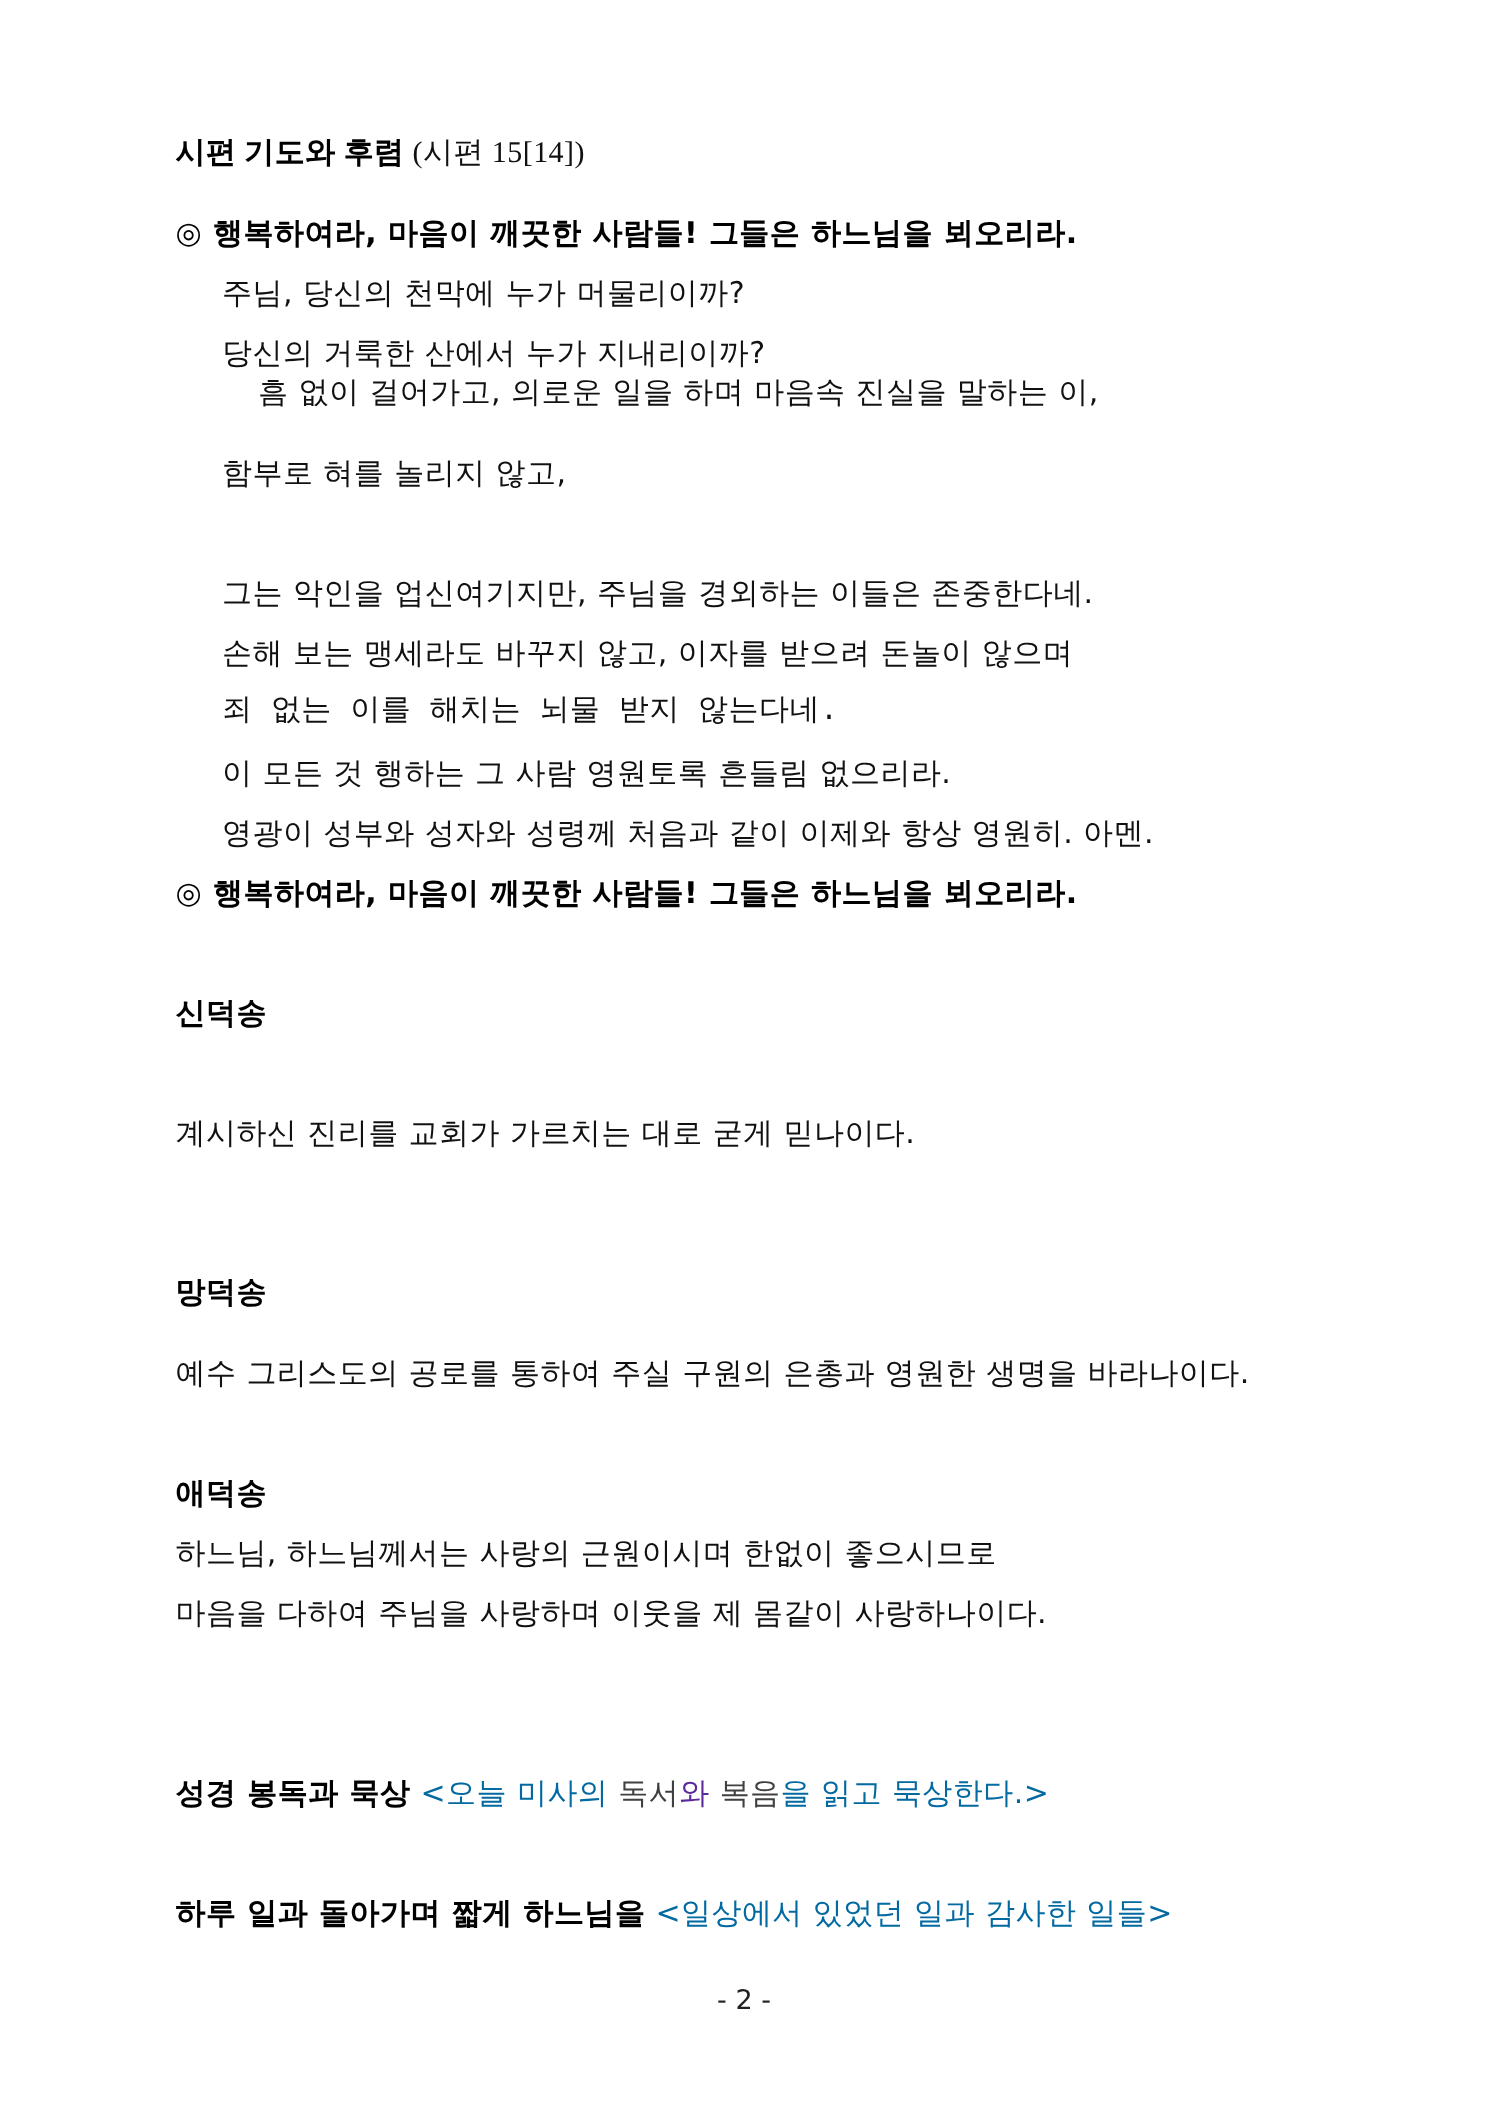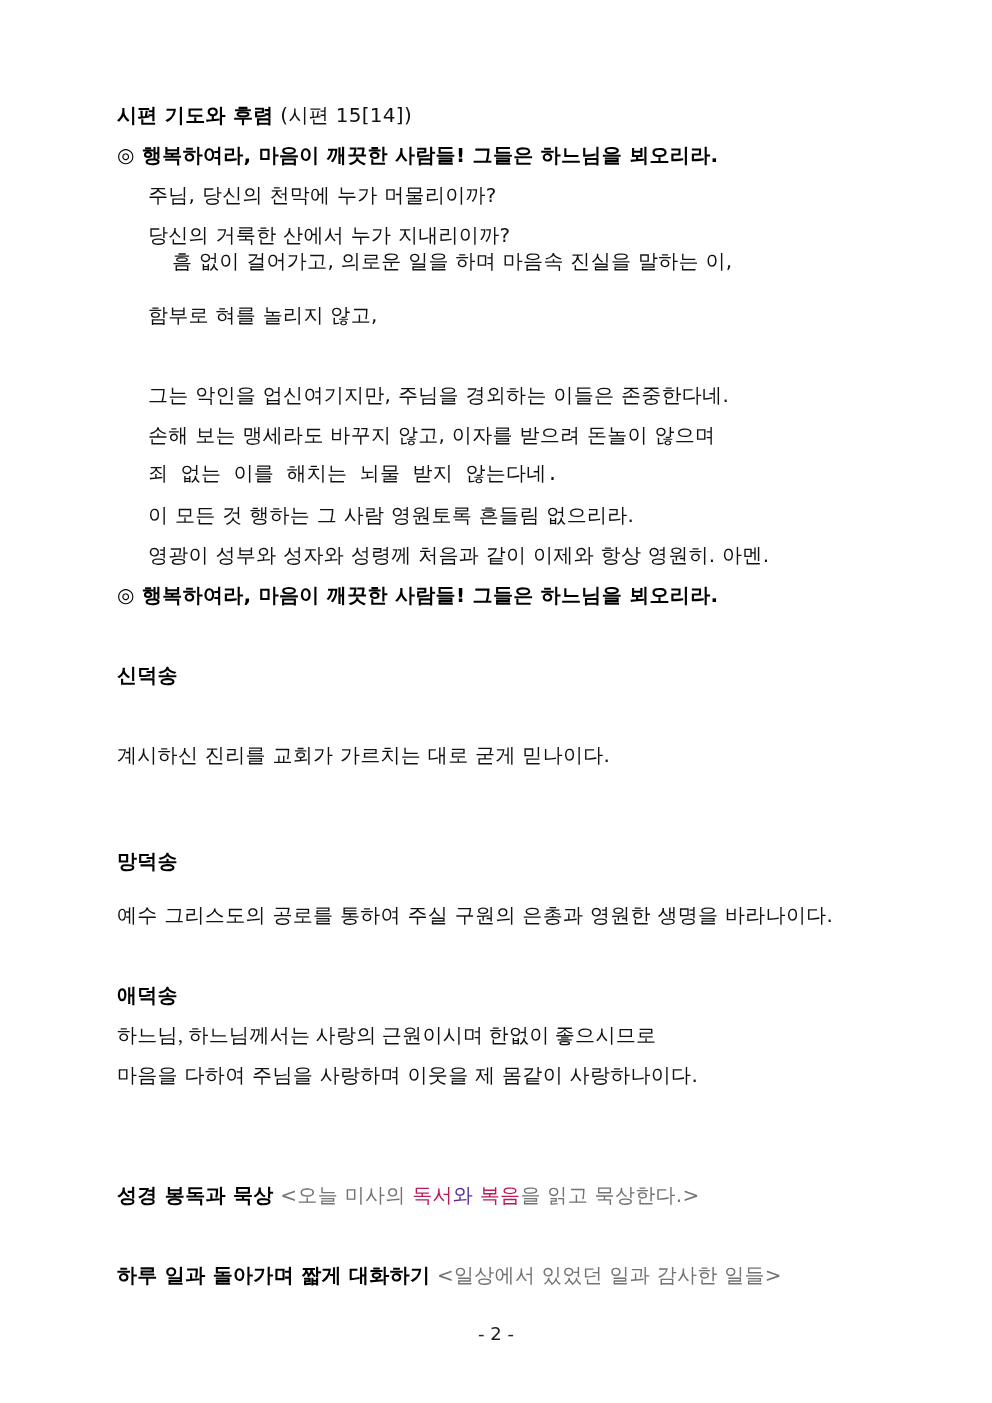--- a/index.html
+++ b/index.html
@@ -9,31 +9,31 @@
       color: #111111;
     }
     .page { position: absolute; left: 0; top: 0; width: 992px; height: 1403px; }
     .line {
       position: absolute; white-space: nowrap;
       font-size: 20px; line-height: 28px; letter-spacing: 0.3px;
     }
     .bold { font-weight: bold; color: #000; }
     .indent { left: 148px; }
     .flush { left: 117px; }
-    .c-purple { color: #737373; }
+    .c-purple { color: #0369a1; }
     .c-violet { color: #5a2a9a; }
-    .c-blue { color: #be185d; }
+    .c-blue { color: #404040; }
     .pagenum { position: absolute; left: 0; width: 992px; text-align: center; top: 1323px; font-size: 18px; color: #222; }
   </style>
 </head>
 <body>
 
 <div class="page">
 
-  <div class="line flush" style="top:101px;">
+  <div class="line flush" style="top:88px;font-family:Liberation Serif, serif;">
     <span class="bold">시편 기도와 후렴</span>
     <span>(시편 15[14])</span>
   </div>
 
   <div class="line flush bold" style="top:141px;">
     <span>◎</span>
     <span>행복하여라, 마음이 깨끗한 사람들! 그들은 하느님을 뵈오리라.</span>
   </div>
 
   <div class="line indent" style="top:181px;">주님, 당신의 천막에 누가 머물리이까?</div>
@@ -51,27 +51,27 @@
     <span>행복하여라, 마음이 깨끗한 사람들! 그들은 하느님을 뵈오리라.</span>
   </div>
 
   <div class="line flush bold" style="top:661px;">신덕송</div>
   <div class="line flush" style="top:741px;">계시하신 진리를 교회가 가르치는 대로 굳게 믿나이다.</div>
 
   <div class="line flush bold" style="top:847px;">망덕송</div>
   <div class="line flush" style="top:901px;">예수 그리스도의 공로를 통하여 주실 구원의 은총과 영원한 생명을 바라나이다.</div>
 
   <div class="line flush bold" style="top:981px;">애덕송</div>
-  <div class="line flush" style="top:1021px;font-family:Liberation Serif, serif;">하느님, 하느님께서는 사랑의 근원이시며 한없이 좋으시므로</div>
+  <div class="line flush" style="top:1021px;">하느님, 하느님께서는 사랑의 근원이시며 한없이 좋으시므로</div>
   <div class="line flush" style="top:1061px;text-align:center;">마음을 다하여 주님을 사랑하며 이웃을 제 몸같이 사랑하나이다.</div>
 
   <div class="line flush" style="top:1181px;">
     <span class="bold">성경 봉독과 묵상</span>
     <span class="c-purple">&lt;오늘 미사의 </span><span class="c-blue">독서</span><span class="c-violet">와 </span><span class="c-blue">복음</span><span class="c-purple">을 읽고 묵상한다.&gt;</span>
   </div>
 
   <div class="line flush" style="top:1261px;">
-    <span class="bold">하루 일과 돌아가며 짧게 대화하기</span>
+    <span class="bold">하루 일과 돌아가며 짧게 하느님을</span>
     <span class="c-purple">&lt;일상에서 있었던 일과 감사한 일들&gt;</span>
   </div>
 
   <div class="pagenum">- 2 -</div>
 </div>
 
 </body></html>

